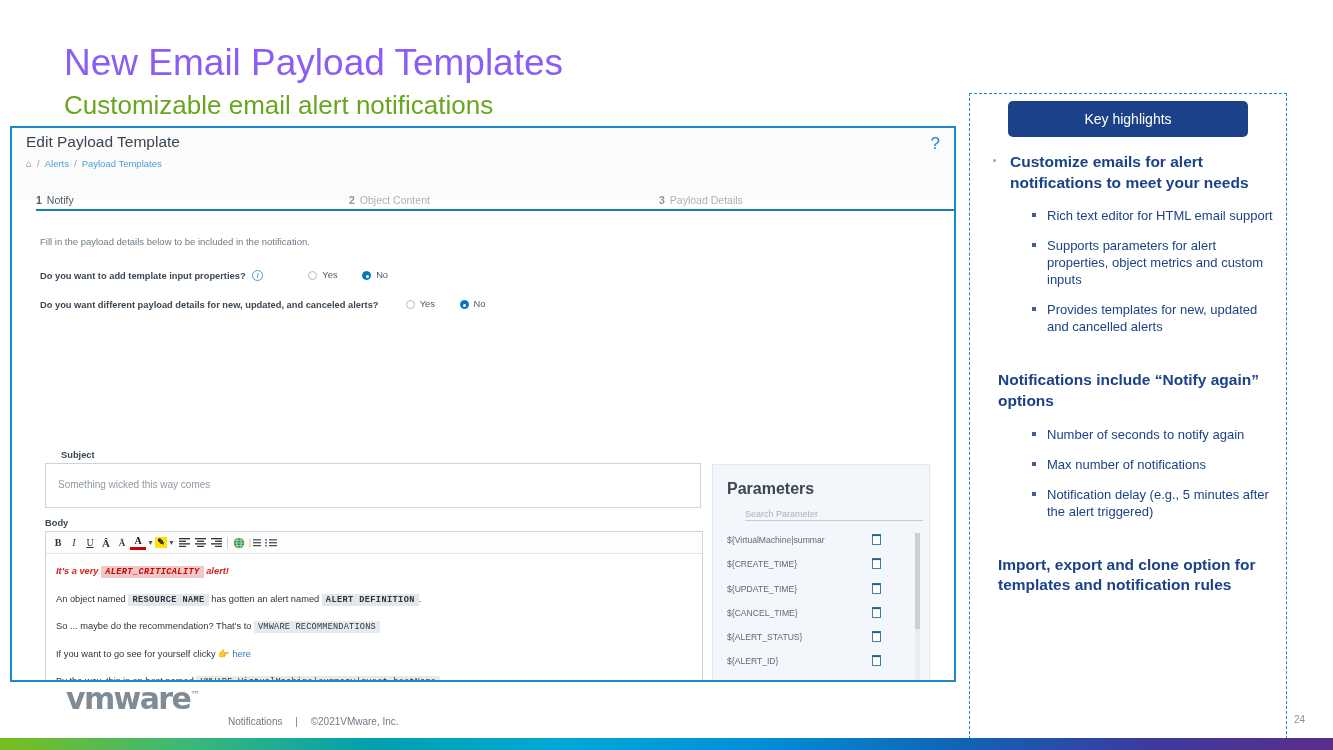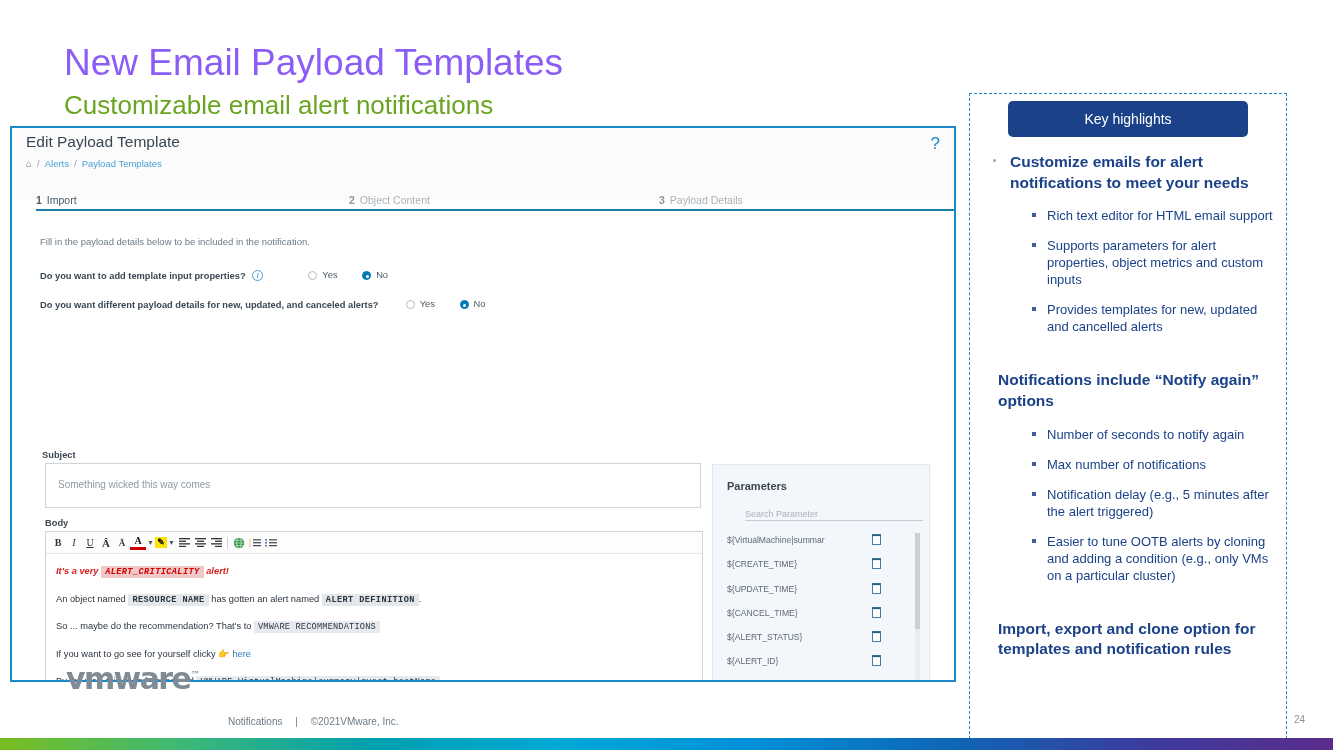--- a/index.html
+++ b/index.html
@@ -125,21 +125,21 @@
   .lnk{color:#2d7fc1;}
   .ptr{font-style:normal;}
 
   
   .params{
     position:absolute;left:700px;top:336px;width:218px;height:339px;
     background:#f3f6fa;border:1px solid #e4e9ef;box-sizing:border-box;
   }
   .params h4{
     margin:0;position:absolute;left:14px;top:15px;
-    font-size:11px;color:#3b4752;font-weight:700;
+    font-size:16px;color:#3b4752;font-weight:700;
   }
   .param-search{
     position:absolute;left:32px;top:38px;width:178px;height:17px;
     border-bottom:1px solid #c4ccd4;
   }
   .param-search span{font-size:9px;color:#a9b3bc;}
   .param-list{position:absolute;left:0;top:66px;width:100%;}
   .param-row{
     position:relative;height:24.3px;padding-left:14px;
   }
@@ -178,21 +178,21 @@
     position:relative;color:#1b4288;font-size:13px;font-weight:400;
     line-height:1.31;margin:0 0 13px 0;padding-left:67px;
   }
   .h-lvl2 .bul{
     position:absolute;left:52px;top:6px;width:4px;height:4px;background:#3f5f9a;
   }
   .spacer{height:22px;}
 
   
   .vmw{
-    position:absolute;left:66px;top:661px;
+    position:absolute;left:66px;top:681px;
     font-size:30px;font-weight:700;color:#7f8b95;letter-spacing:-1.6px;
     font-family:"DejaVu Sans", sans-serif;
   }
   .vmw .tm{font-size:10px;vertical-align:super;letter-spacing:0;font-weight:400;}
   .foot-txt{
     position:absolute;left:228px;top:716px;font-size:10px;color:#6d7a85;
   }
   .pageno{
     position:absolute;left:1294px;top:714px;font-size:10px;color:#8a949c;text-align:center;
   }
@@ -217,21 +217,21 @@
         <span class="sep">/</span>
         <a href="#">Alerts</a>
         <span class="sep">/</span>
         <a href="#">Payload Templates</a>
       </div>
       <div class="help-q">?</div>
     </div>
 
     <div class="steps">
       <div class="step active" style="left:0px;">
-        <span class="num">1</span><span>Import</span>
+        <span class="num">1</span><span>Notify</span>
       </div>
       <div class="step inactive" style="left:313px;">
         <span class="num">2</span><span>Object Content</span>
       </div>
       <div class="step inactive" style="left:623px;">
         <span class="num">3</span><span>Payload Details</span>
       </div>
     </div>
     <div class="steps-rule"></div>
 
@@ -245,21 +245,21 @@
       <span class="opt"><span class="radio on"></span><span>No</span></span>
     </div>
 
     <div class="qrow" style="left:28px;top:171px;">
       <span class="lbl">Do you want different payload details for new, updated, and canceled alerts?</span>
       <span style="display:inline-block;width:22px;"></span>
       <span class="opt"><span class="radio"></span><span>Yes</span></span>
       <span class="opt"><span class="radio on"></span><span>No</span></span>
     </div>
 
-    <div class="fld-label" style="left:30px;top:322px;">Subject</div>
+    <div class="fld-label" style="left:49px;top:322px;">Subject</div>
     <div class="subject-box">
       <span>Something wicked this way comes</span>
     </div>
 
     <div class="fld-label" style="left:33px;top:390px;">Body</div>
     <div class="bodywrap">
       <div class="toolbar">
         <div class="tb b">B</div>
         <div class="tb i">I</div>
         <div class="tb u">U</div>
@@ -413,21 +413,20 @@
   <div class="hl-body" id="hlBody">
       <div class="h-lvl1"><span class="bul"></span><span>Customize emails for alert notifications to meet your needs</span></div>
       <div class="h-lvl2"><span class="bul"></span><span>Rich text editor for HTML email support</span></div>
       <div class="h-lvl2"><span class="bul"></span><span>Supports parameters for alert properties, object metrics and custom inputs</span></div>
       <div class="h-lvl2"><span class="bul"></span><span>Provides templates for new, updated and cancelled alerts</span></div>
       <div class="spacer"></div>
       <div class="h-lvl1 nobul"><span>Notifications include “Notify again” options</span></div>
       <div class="h-lvl2"><span class="bul"></span><span>Number of seconds to notify again</span></div>
       <div class="h-lvl2"><span class="bul"></span><span>Max number of notifications</span></div>
       <div class="h-lvl2"><span class="bul"></span><span>Notification delay (e.g., 5 minutes after the alert triggered)</span></div>
-      <div class="h-lvl2"><span class="bul"></span><span>Easier to tune OOTB alerts by cloning and adding a condition (e.g., only VMs on a particular cluster)</span></div>
       <div class="spacer"></div>
       <div class="h-lvl1 nobul"><span>Import, export and clone option for templates and notification rules</span></div>
     </div>
 
   <div class="vmw"><span>vmware</span><span class="tm">™</span></div>
   <div class="foot-txt">
     <span>Notifications</span>
     <span style="padding:0 10px;">|</span>
     <span>©2021VMware, Inc.</span>
   </div>

